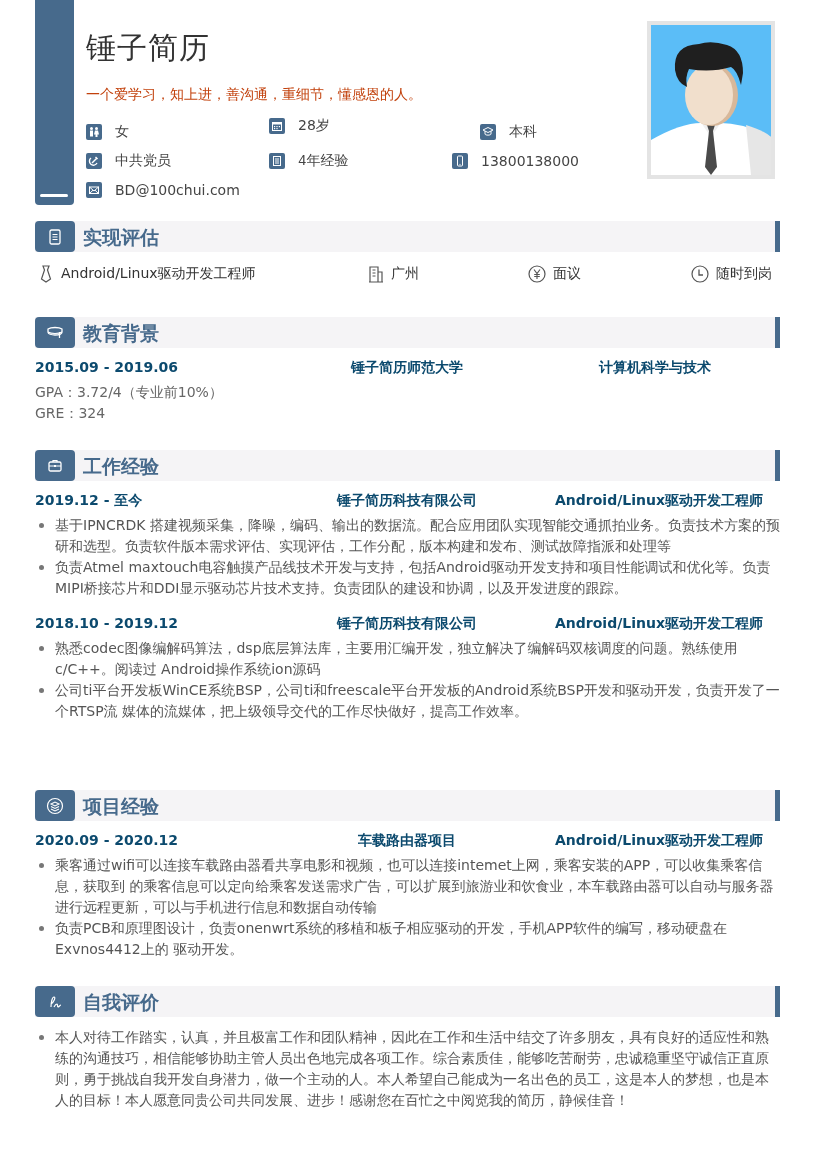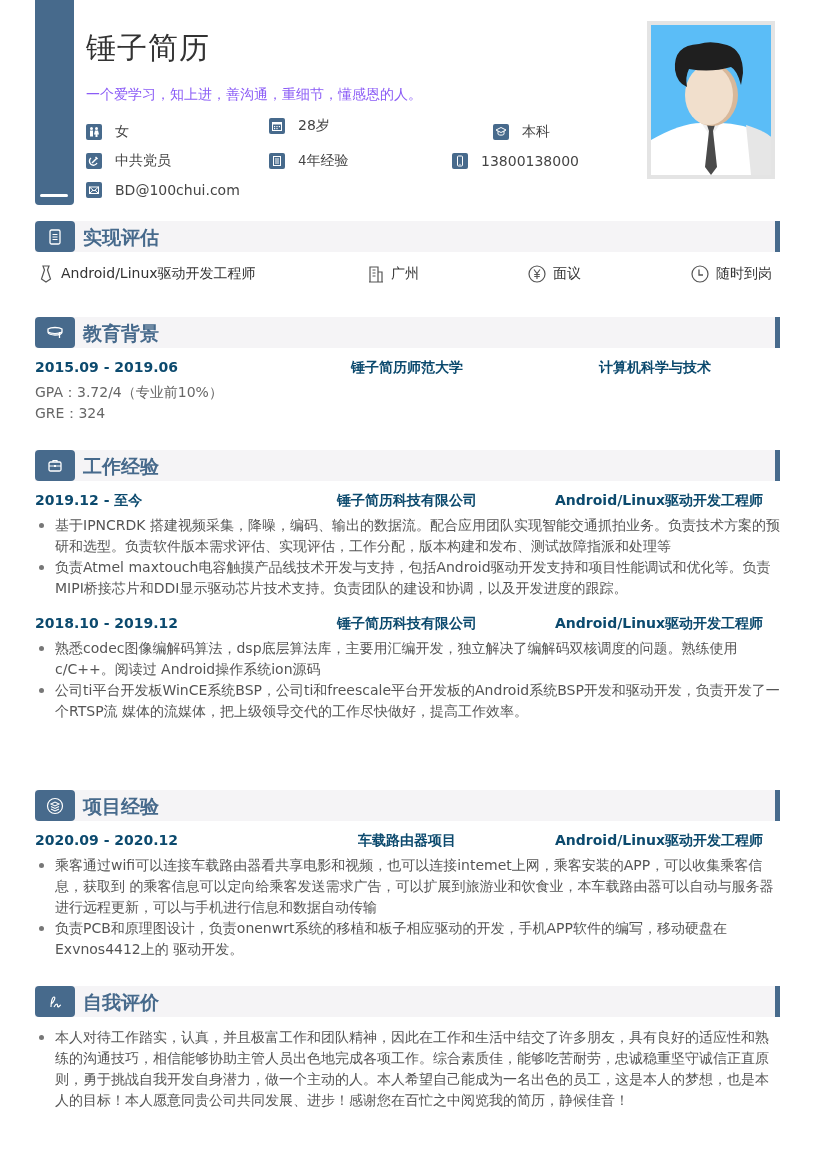--- a/index.html
+++ b/index.html
@@ -3,21 +3,21 @@
 <meta charset="utf-8">
 <style>
   * { box-sizing: border-box; margin: 0; padding: 0; }
   html, body { width: 820px; height: 1160px; background: #ffffff; overflow: hidden; }
   body { font-family: "DejaVu Sans", "Liberation Sans", sans-serif; color: #555; position: relative; }
 
   .sidebar-bar { position: absolute; left: 35px; top: 0; width: 39px; height: 205px; background: #476a8c; border-radius: 0 0 4px 4px; }
   .sidebar-bar .dash { position: absolute; left: 5px; bottom: 8px; width: 28px; height: 3px; background: #fff; border-radius: 2px; }
 
   .name { position: absolute; left: 86px; top: 28px; font-size: 30px; color: #333; letter-spacing: 1px; }
-  .motto { position: absolute; left: 86px; top: 86px; font-size: 14px; color: #8b5cf6; }
+  .motto { position: absolute; left: 86px; top: 86px; font-size: 14px; color: #c2410c; }
 
   .info { position: absolute; display: flex; align-items: center; font-size: 14px; color: #444; height: 20px; }
   .info .ic { width: 16px; height: 16px; background: #476a8c; border-radius: 2px; margin-right: 13px; display: flex; align-items: center; justify-content: center; }
   .info .ic svg { width: 12px; height: 12px; }
 
   .photo { position: absolute; left: 647px; top: 21px; width: 128px; height: 158px; background: #e4e4e4; padding: 4px; }
   .photo .inner { width: 100%; height: 100%; background: #5bbdf7; position: relative; overflow: hidden; }
 
   .sec-head { position: absolute; left: 35px; width: 745px; height: 31px; background: #f5f4f6; border-right: 5px solid #476a8c; }
   .sec-head .badge { position: absolute; left: 0; top: 0; width: 40px; height: 31px; background: #476a8c; border-radius: 4px; display: flex; align-items: center; justify-content: center; }
@@ -64,21 +64,21 @@
         <rect x="1.5" y="2.5" width="9" height="2" fill="#fff"></rect>
         <rect x="3" y="6" width="1.2" height="1.2" fill="#fff"></rect>
         <rect x="5.4" y="6" width="1.2" height="1.2" fill="#fff"></rect>
         <rect x="7.8" y="6" width="1.2" height="1.2" fill="#fff"></rect>
         <rect x="3" y="8" width="1.2" height="1.2" fill="#fff"></rect>
         <rect x="5.4" y="8" width="1.2" height="1.2" fill="#fff"></rect>
       </svg>
     </span>
   <span>28岁</span>
 </div>
-<div class="info" style="left:453px;top:122px;padding-left:40px;">
+<div class="info" style="left:440px;top:122px;padding-left:40px;">
   <span class="ic">
       <svg viewBox="0 0 12 12">
         <path d="M6 1.5L11 4 6 6.5 1 4z" fill="none" stroke="#fff"></path>
         <path d="M3 5v3c0 1.5 6 1.5 6 0V5" fill="none" stroke="#fff"></path>
       </svg>
     </span>
   <span>本科</span>
 </div>
 <div class="info" style="left:86px;top:151px;">
   <span class="ic">

